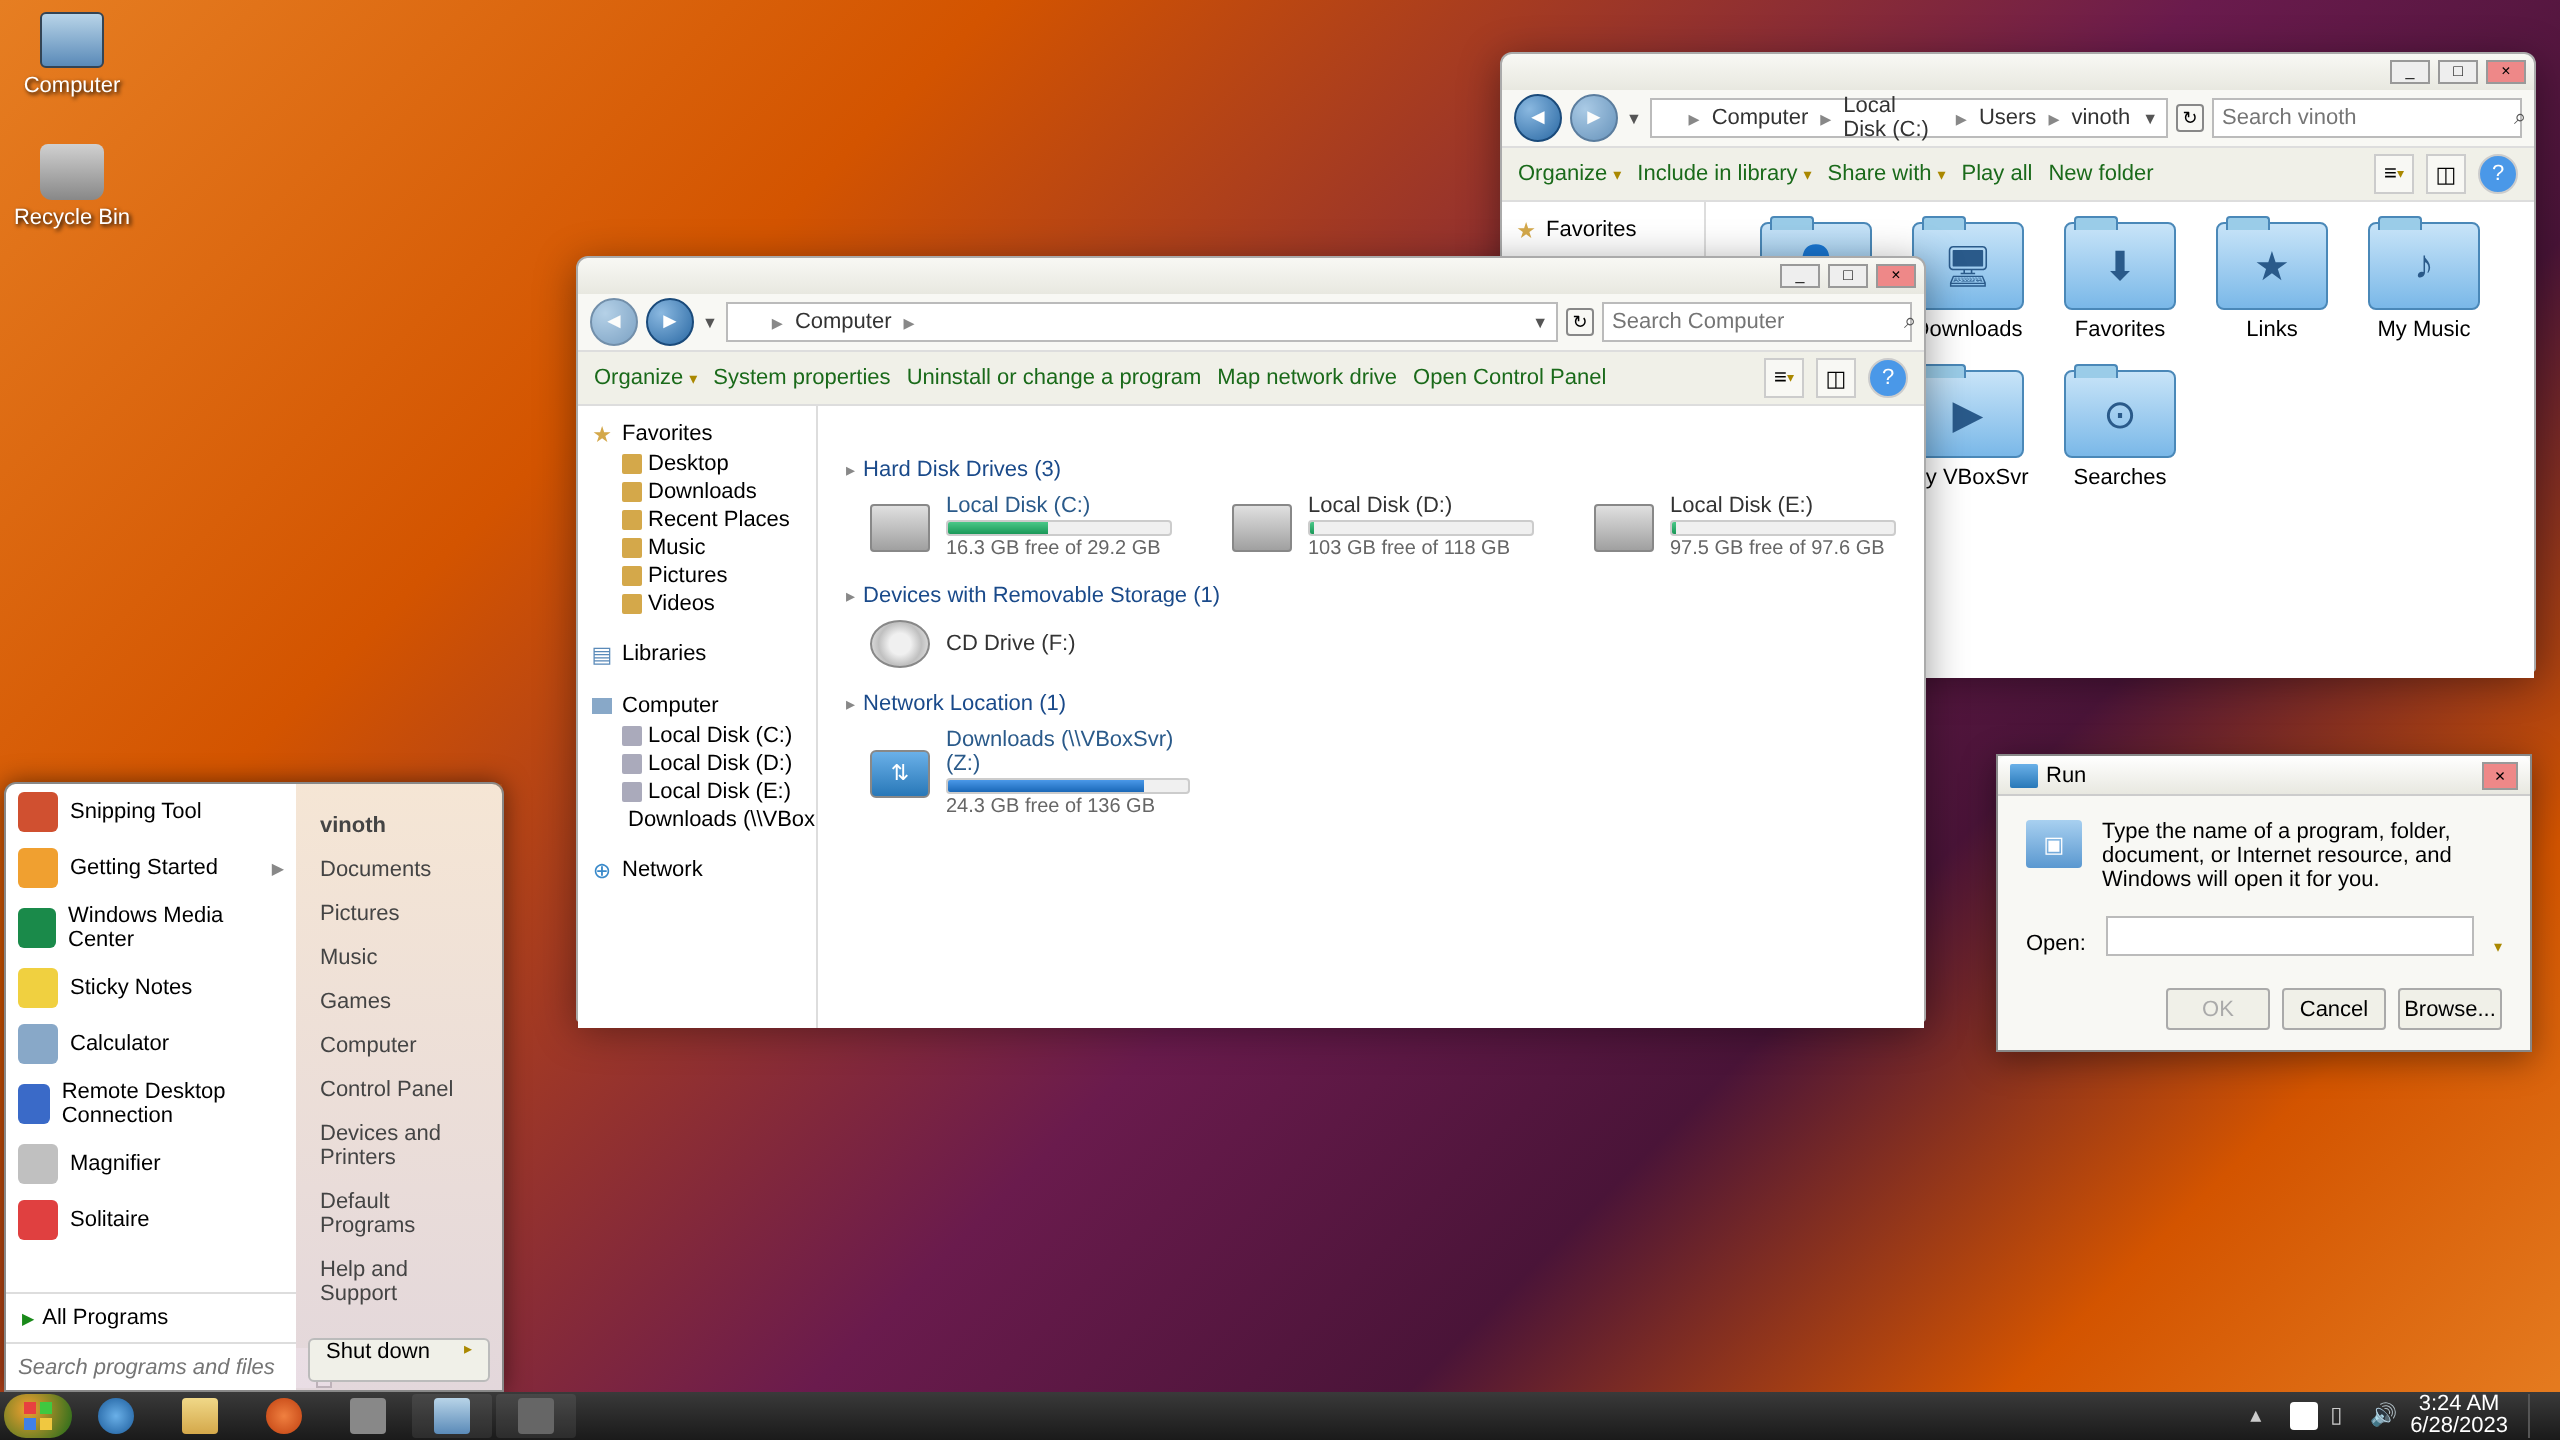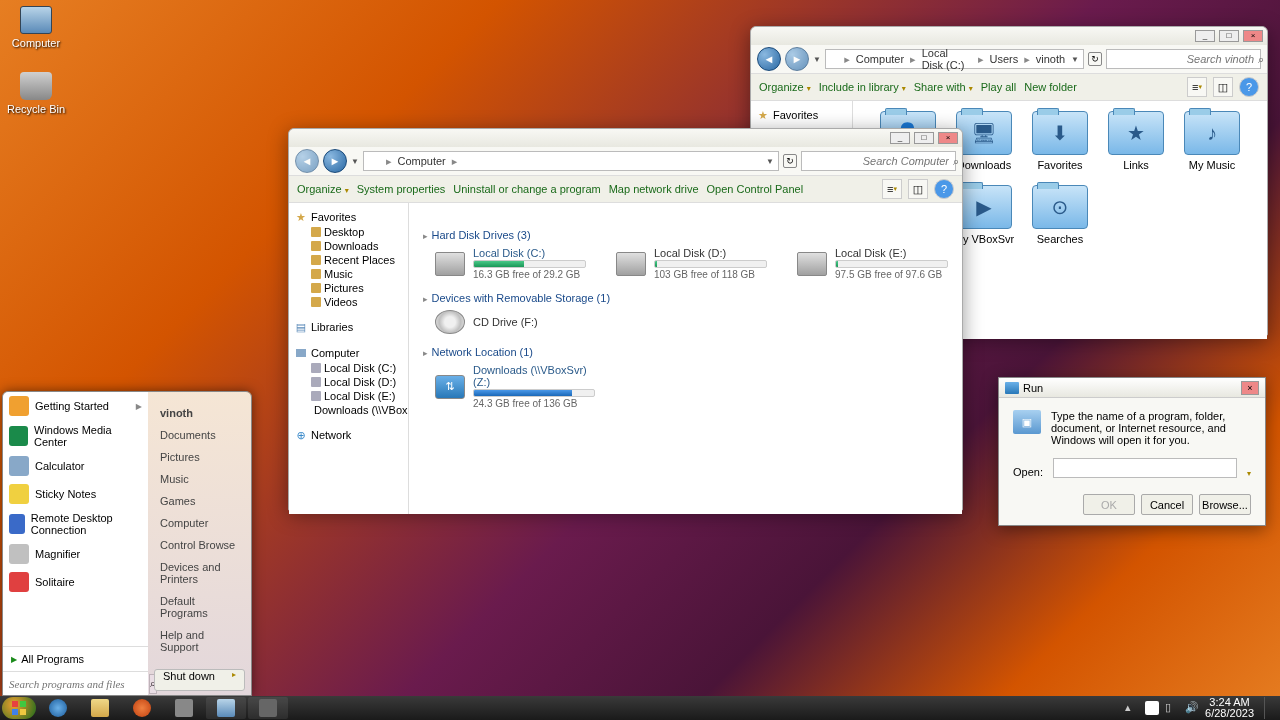--- a/index.html
+++ b/index.html
@@ -12,21 +12,21 @@
 .window { position: absolute; background: #f5f5f0; border: 1px solid #aaa; border-radius: 6px 6px 2px 2px; box-shadow: 0 4px 20px rgba(0,0,0,.4); }
 .win-title { height: 18px; background: linear-gradient(#f8f8f4, #e8e8e0); border-radius: 6px 6px 0 0; display: flex; justify-content: flex-end; align-items: center; padding: 0 4px; gap: 4px; }
 .win-ctrl { width: 20px; height: 12px; border: 1px solid #999; background: #eee; font-size: 8px; text-align: center; line-height: 10px; cursor: pointer; }
 .win-ctrl.close { background: #e88; }
 .nav-row { display: flex; align-items: center; padding: 2px 6px; gap: 4px; background: #f8f8f4; border-bottom: 1px solid #ddd; }
 .nav-btn { width: 24px; height: 24px; border-radius: 50%; background: radial-gradient(circle at 30% 30%, #8ab8e0, #2968a3); border: 1px solid #1a4a7a; cursor: pointer; display: flex; align-items: center; justify-content: center; color: #fff; }
 .addr-bar { flex: 1; height: 20px; border: 1px solid #bbb; background: #fff; display: flex; align-items: center; padding: 0 4px; gap: 6px; }
 .addr-bar .crumb { color: #333; cursor: pointer; }
 .addr-bar .sep { color: #888; }
 .search-box { width: 155px; height: 20px; border: 1px solid #bbb; background: #fff; display: flex; align-items: center; }
-.search-box input { border: none; flex: 1; padding: 0 4px; font-style: italic; color: #888; outline: none; text-align: right; }
+.search-box input { border: none; flex: 1; padding: 0 4px; color: #888; outline: none; }
 .search-box .sicon { width: 16px; text-align: center; color: #555; }
 .toolbar { display: flex; align-items: center; padding: 3px 8px; background: #f0f0e8; border-bottom: 1px solid #ddd; gap: 8px; }
 .tool-link { color: #1a6a1a; cursor: pointer; }
 .tool-link .tdrop { color: #aa8800; margin-left: 3px; font-size: 8px; }
 .tool-icons { margin-left: auto; display: flex; gap: 6px; align-items: center; }
 .tool-icons .tico { width: 20px; height: 20px; border: 1px solid #ccc; background: #f8f8f4; cursor: pointer; display: flex; align-items: center; justify-content: center; }
 .win-body { display: flex; height: calc(100% - 70px); background: #fff; }
 .sidebar { width: 120px; border-right: 1px solid #ddd; padding: 6px 4px; overflow: hidden; }
 .side-group { margin-bottom: 10px; }
 .side-head { display: flex; align-items: center; gap: 4px; padding: 2px; cursor: pointer; }
@@ -58,21 +58,21 @@
 
 .start-menu { position: absolute; left: 2px; bottom: 24px; width: 250px; height: 305px; display: flex; background: #f8f8f4; border: 1px solid #888; border-radius: 6px 6px 0 0; box-shadow: 0 0 12px rgba(0,0,0,.5); }
 .sm-left { width: 145px; background: #fff; display: flex; flex-direction: column; border-radius: 6px 0 0 0; }
 .sm-right { flex: 1; background: linear-gradient(180deg, rgba(230,126,34,.15), rgba(106,27,77,.15)); display: flex; flex-direction: column; padding: 10px 0 0; }
 .sm-prog { display: flex; align-items: center; gap: 6px; padding: 4px 6px; cursor: pointer; }
 .sm-prog .pico { width: 20px; height: 20px; border-radius: 3px; display: flex; align-items: center; justify-content: center; background: #e8e8e8; }
 .sm-prog .arrow { margin-left: auto; color: #888; font-size: 8px; }
 .sm-all { margin-top: auto; padding: 6px 8px; border-top: 1px solid #ddd; cursor: pointer; display: flex; align-items: center; gap: 4px; }
 .sm-all .tri { color: #1a8a1a; font-size: 8px; }
 .sm-search-row { display: flex; border-top: 1px solid #ddd; height: 24px; align-items: center; }
-.sm-search { flex:1; border: none; padding: 0 6px; font-style: italic; color: #888; outline: none; height: 20px; font-family: Liberation Serif, serif; }
+.sm-search { flex:1; border: none; padding: 0 6px; font-style: italic; color: #888; outline: none; height: 20px; }
 .sm-search-ico { width: 22px; height: 20px; border: 1px solid #ccc; display: flex; align-items: center; justify-content: center; margin-right: 2px; background: #fff; }
 .sm-link { padding: 5px 12px; cursor: pointer; color: #444; font-size: 11px; }
 .sm-link:first-child { font-weight: bold; }
 .sm-shutdown { margin-top: auto; margin-bottom: 4px; display: flex; align-items: center; padding: 0 6px; }
 .sm-shutdown-btn { flex:1; height: 22px; border: 1px solid #bbb; background: #f0f0e8; display: flex; align-items: flex-start; padding: 0 8px; cursor: pointer; border-radius: 3px; justify-content: space-between; }
 .sm-shutdown-btn .sdrop { color: #aa8800; font-size: 8px; }
 
 .run-dlg { position: absolute; background: #f8f8f4; border: 1px solid #888; box-shadow: 0 4px 16px rgba(0,0,0,.4); border-radius: 0; }
 .run-title { height: 20px; background: linear-gradient(#fff, #e8e8e0); border-radius: 4px 4px 0 0; display: flex; align-items: center; padding: 0 6px; border-bottom: 1px solid #ccc; }
 .run-title .rico { width: 14px; height: 12px; background: linear-gradient(#6ab0e8, #2878b8); margin-right: 4px; border-radius: 1px; }
@@ -365,35 +365,39 @@
         </div>
       </div>
     </div>
   </div>
 </div>
 
 <div class="start-menu">
   <div class="sm-left">
     <div id="sm-progs">
         <div class="sm-prog">
+          <div class="pico" style="background:#d05030"></div>
+          <span>Snipping Tool</span>
+        </div>
+        <div class="sm-prog">
           <div class="pico" style="background:#f0a030"></div>
           <span>Getting Started</span>
           <span class="arrow">▶</span>
         </div>
         <div class="sm-prog">
           <div class="pico" style="background:#1a8a4a"></div>
           <span>Windows Media Center</span>
         </div>
         <div class="sm-prog">
+          <div class="pico" style="background:#f0d040"></div>
+          <span>Sticky Notes</span>
+        </div>
+        <div class="sm-prog">
           <div class="pico" style="background:#88a8c8"></div>
           <span>Calculator</span>
-        </div>
-        <div class="sm-prog">
-          <div class="pico" style="background:#f0d040"></div>
-          <span>Sticky Notes</span>
         </div>
         <div class="sm-prog">
           <div class="pico" style="background:#3a6ac8"></div>
           <span>Remote Desktop Connection</span>
         </div>
         <div class="sm-prog">
           <div class="pico" style="background:#c0c0c0"></div>
           <span>Magnifier</span>
         </div>
         <div class="sm-prog">
@@ -411,21 +415,21 @@
     </div>
   </div>
   <div class="sm-right">
     <div id="sm-right-links">
         <div class="sm-link">vinoth</div>
         <div class="sm-link">Documents</div>
         <div class="sm-link">Pictures</div>
         <div class="sm-link">Music</div>
         <div class="sm-link">Games</div>
         <div class="sm-link">Computer</div>
-        <div class="sm-link">Control Browse</div>
+        <div class="sm-link">Control Panel</div>
         <div class="sm-link">Devices and Printers</div>
         <div class="sm-link">Default Programs</div>
         <div class="sm-link">Help and Support</div>
       </div>
     <div class="sm-shutdown">
       <div class="sm-shutdown-btn">
           <span>Shut down</span>
           <span class="sdrop">▸</span>
         </div>
     </div>

